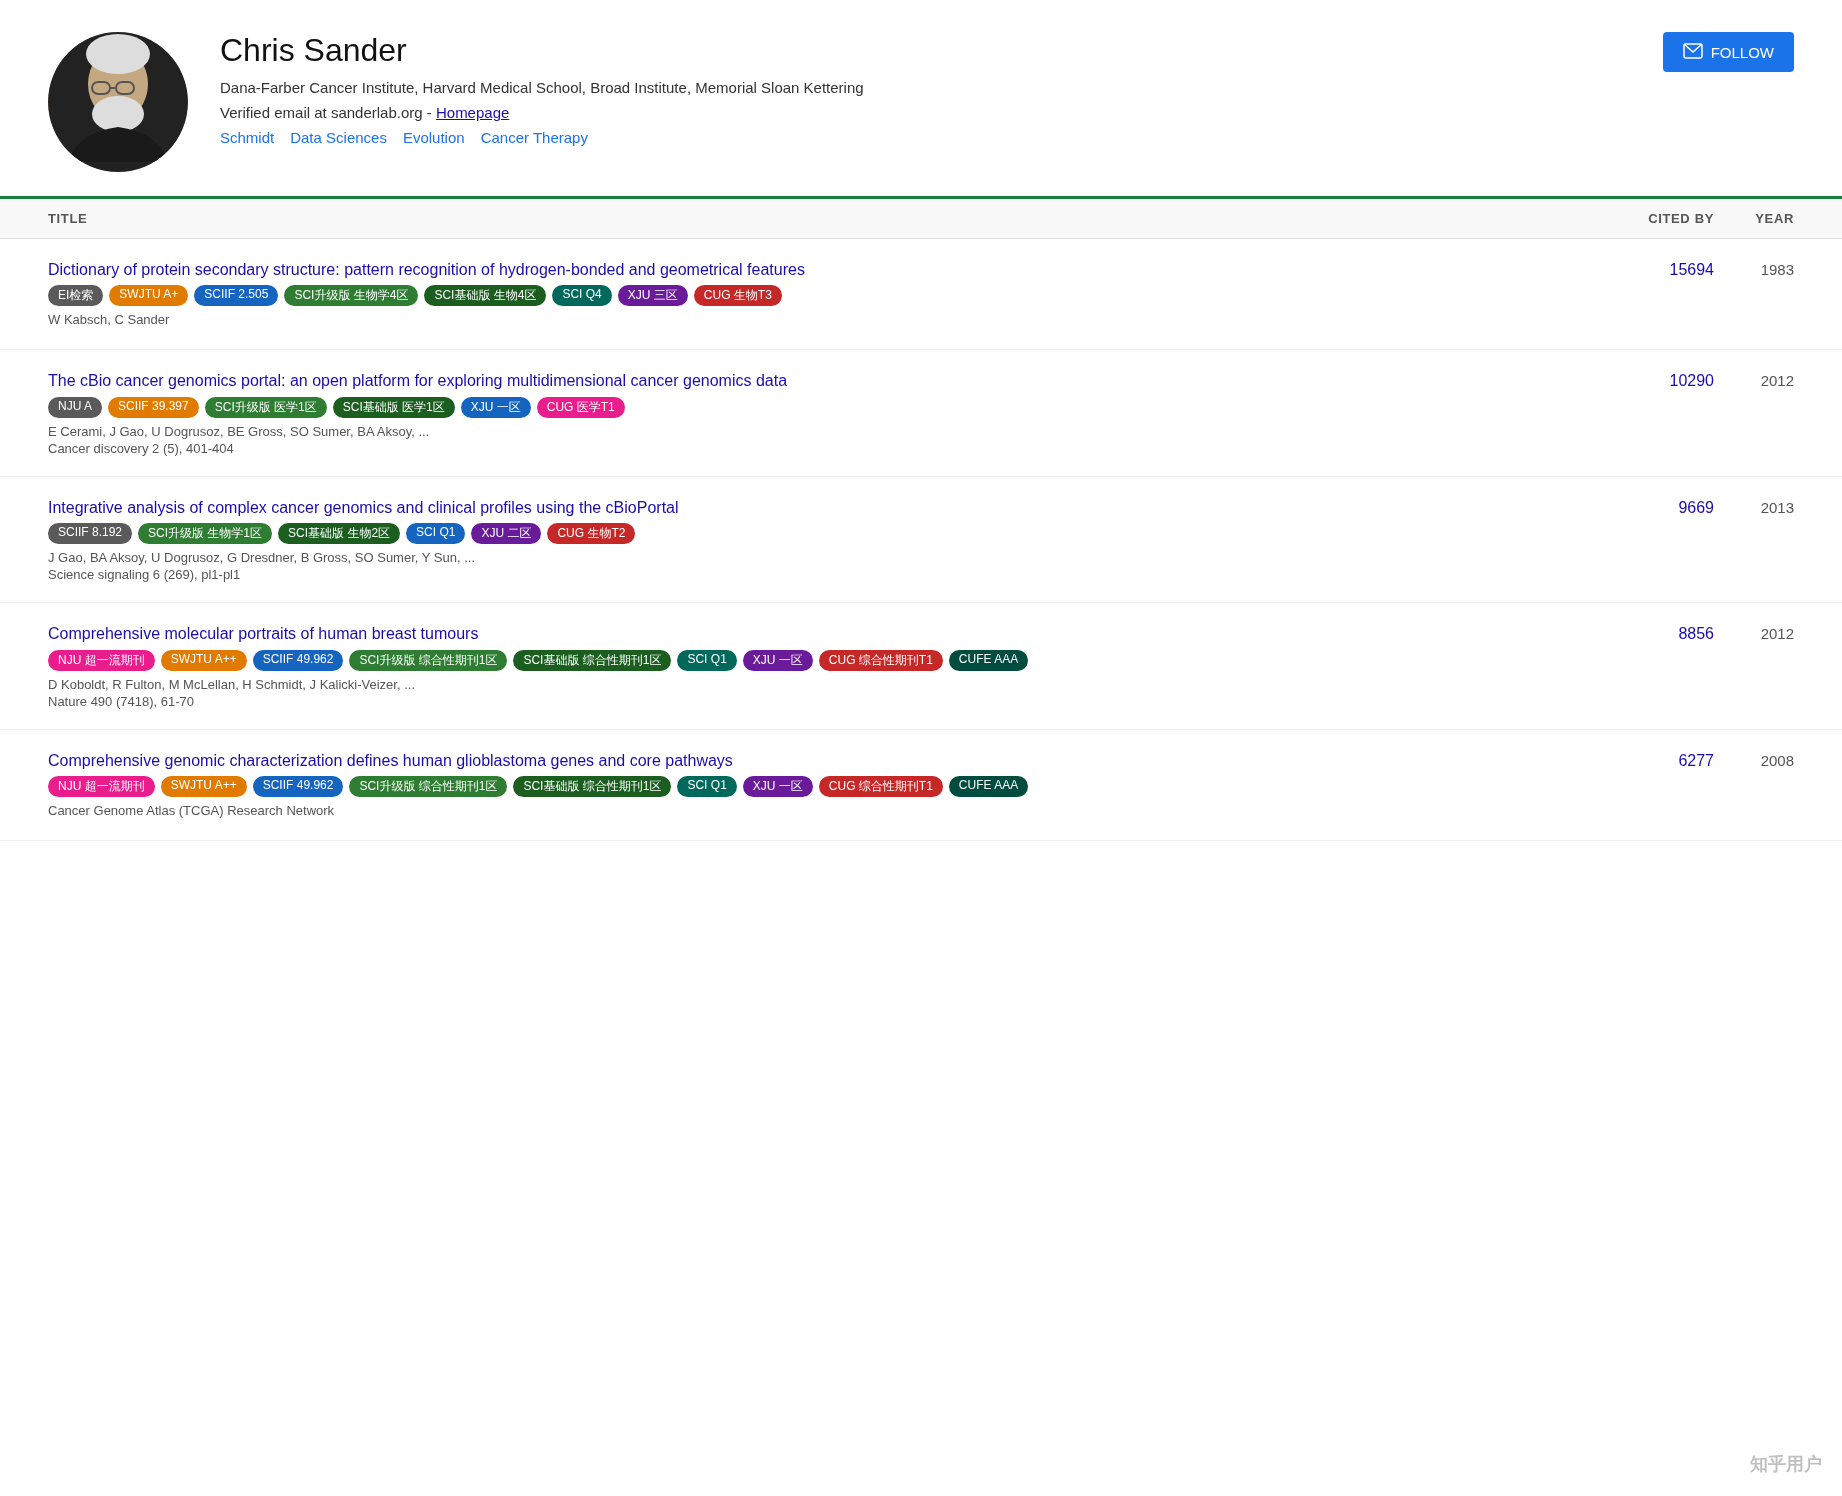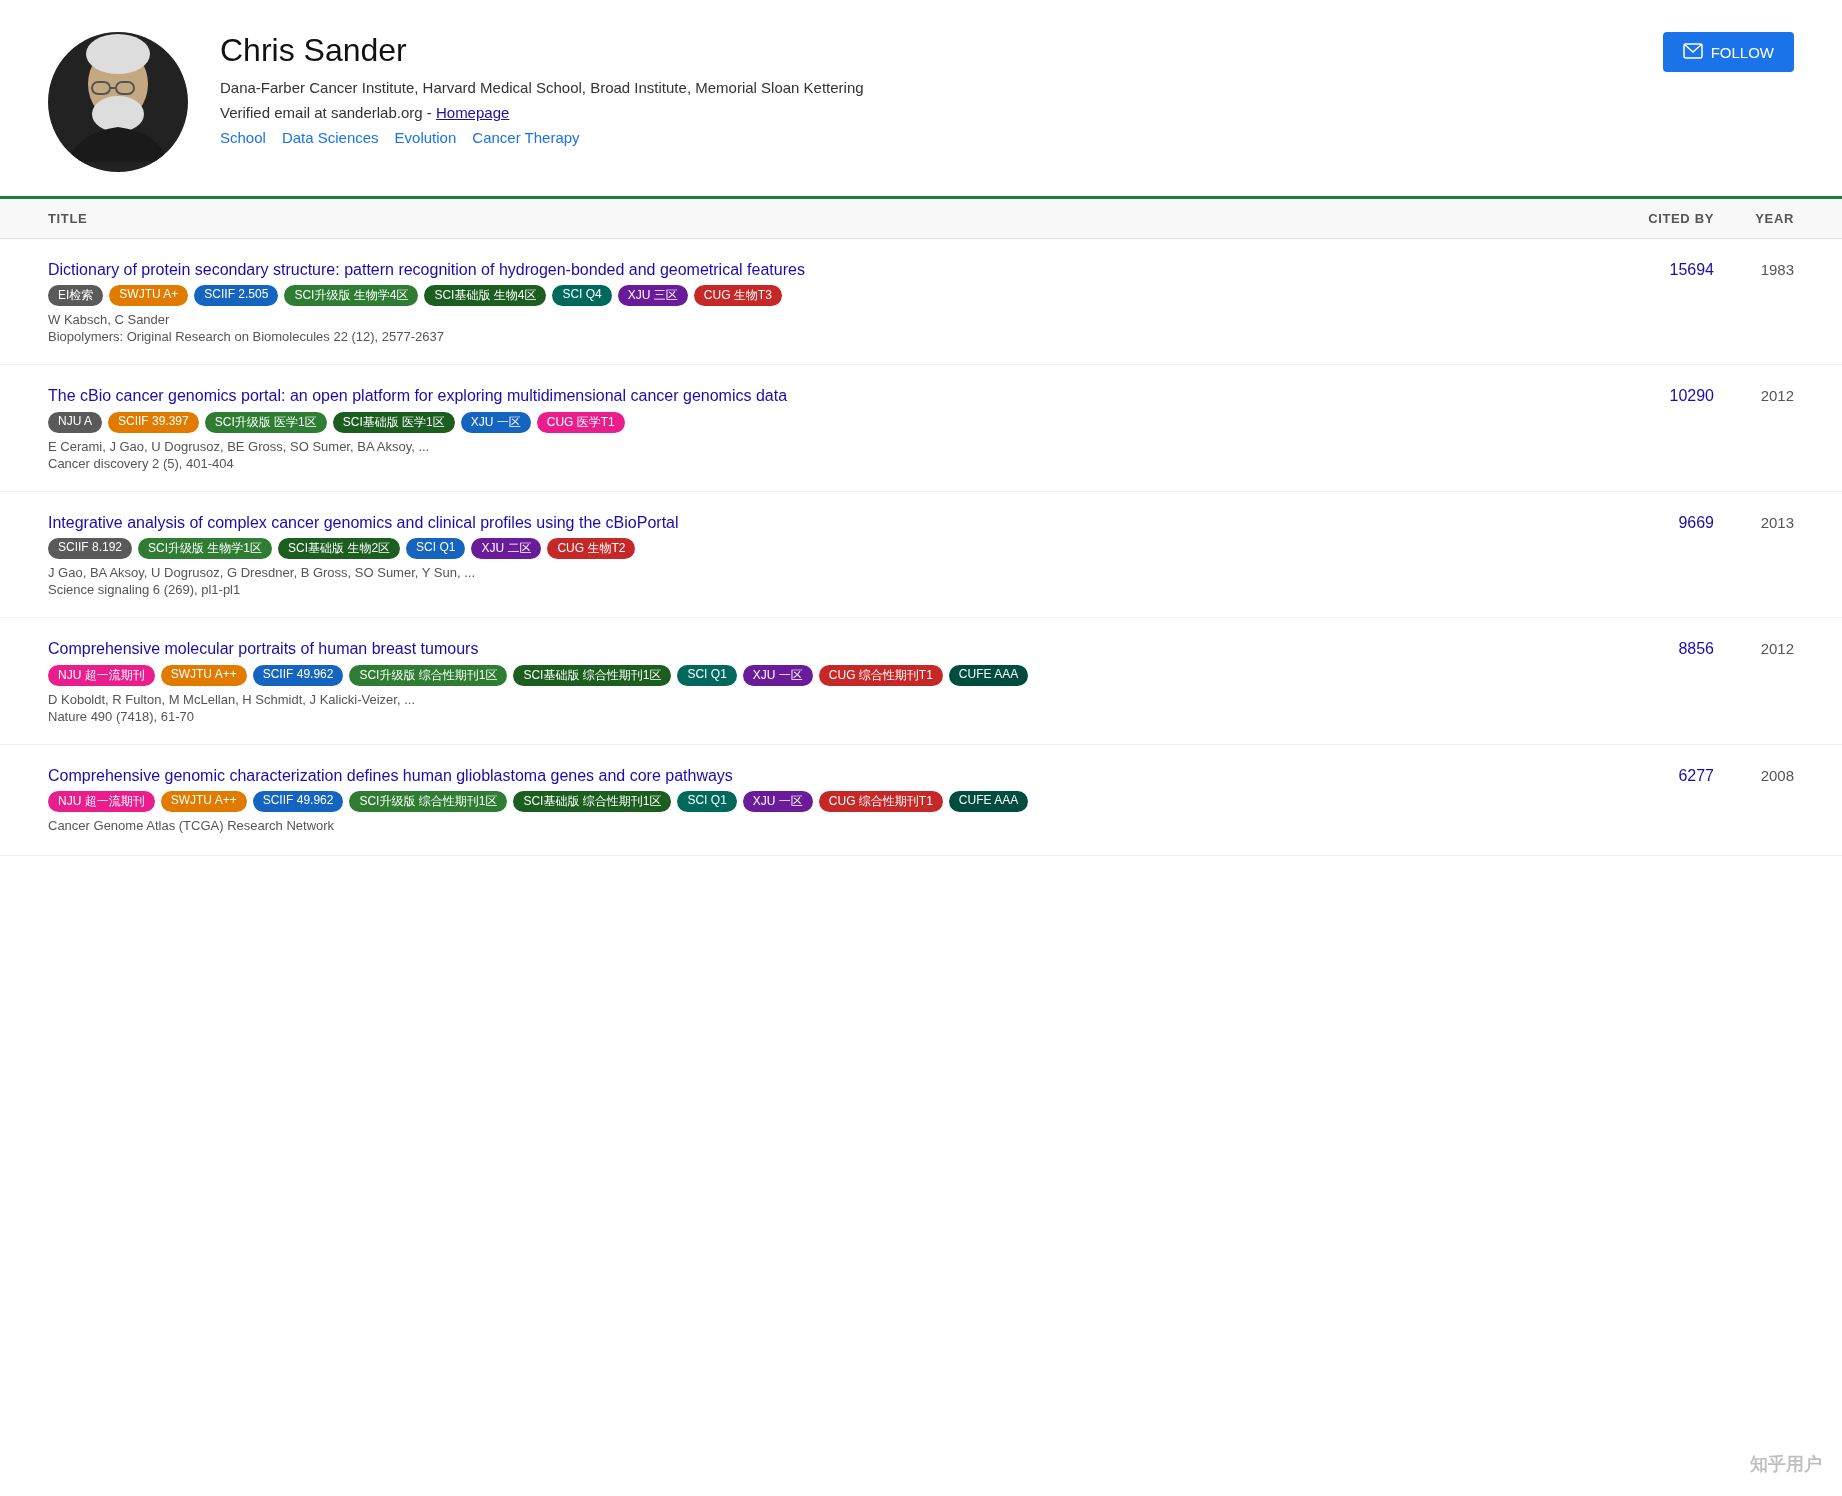--- a/index.html
+++ b/index.html
@@ -163,21 +163,21 @@
     </svg>
   </div>
 
   <div class="profile-info">
     <div class="profile-name">Chris Sander</div>
     <div class="profile-affiliation">Dana-Farber Cancer Institute, Harvard Medical School, Broad Institute, Memorial Sloan Kettering</div>
     <div class="profile-email">
       <span>Verified email at sanderlab.org - </span><a>Homepage</a>
     </div>
     <div class="profile-topics">
-    <a class="topic-link">School</a>
+    <a class="topic-link">Schmidt</a>
         <a class="topic-link">Data Sciences</a>
         <a class="topic-link">Evolution</a>
         <a class="topic-link">Cancer Therapy</a>
       </div>
   </div>
 
   <button class="follow-btn">
     <span style="display:inline-block;">
       <svg width="20" height="16" viewBox="0 0 20 16" fill="none" xmlns="http://www.w3.org/2000/svg">
         <rect x="1" y="1" width="18" height="14" rx="2" stroke="white" stroke-width="1.5" fill="none"></rect>
@@ -198,21 +198,21 @@
     <div class="paper-row">
       <div class="paper-content"><span class="paper-title">Dictionary of protein secondary structure: pattern recognition of hydrogen-bonded and geometrical features</span><div class="tags-row">
           <span class="tag tag-gray">EI检索</span>
           <span class="tag tag-orange">SWJTU A+</span>
           <span class="tag tag-blue">SCIIF 2.505</span>
           <span class="tag tag-green">SCI升级版 生物学4区</span>
           <span class="tag tag-darkgreen">SCI基础版 生物4区</span>
           <span class="tag tag-teal">SCI Q4</span>
           <span class="tag tag-purple">XJU 三区</span>
           <span class="tag tag-red">CUG 生物T3</span>
-        </div><div class="paper-authors">W Kabsch, C Sander</div><div class="paper-journal">Biopolymers: Original Research on Biomolecules 22 (12), 2577-2637</div></div>
+        </div><div class="paper-authors">W Kabsch, C Sander</div></div>
       <div class="paper-cited">15694</div>
       <div class="paper-year">1983</div>
     </div>
     <div class="paper-row">
       <div class="paper-content"><span class="paper-title">The cBio cancer genomics portal: an open platform for exploring multidimensional cancer genomics data</span><div class="tags-row">
           <span class="tag tag-gray">NJU A</span>
           <span class="tag tag-orange">SCIIF 39.397</span>
           <span class="tag tag-green">SCI升级版 医学1区</span>
           <span class="tag tag-darkgreen">SCI基础版 医学1区</span>
           <span class="tag tag-blue">XJU 一区</span>

